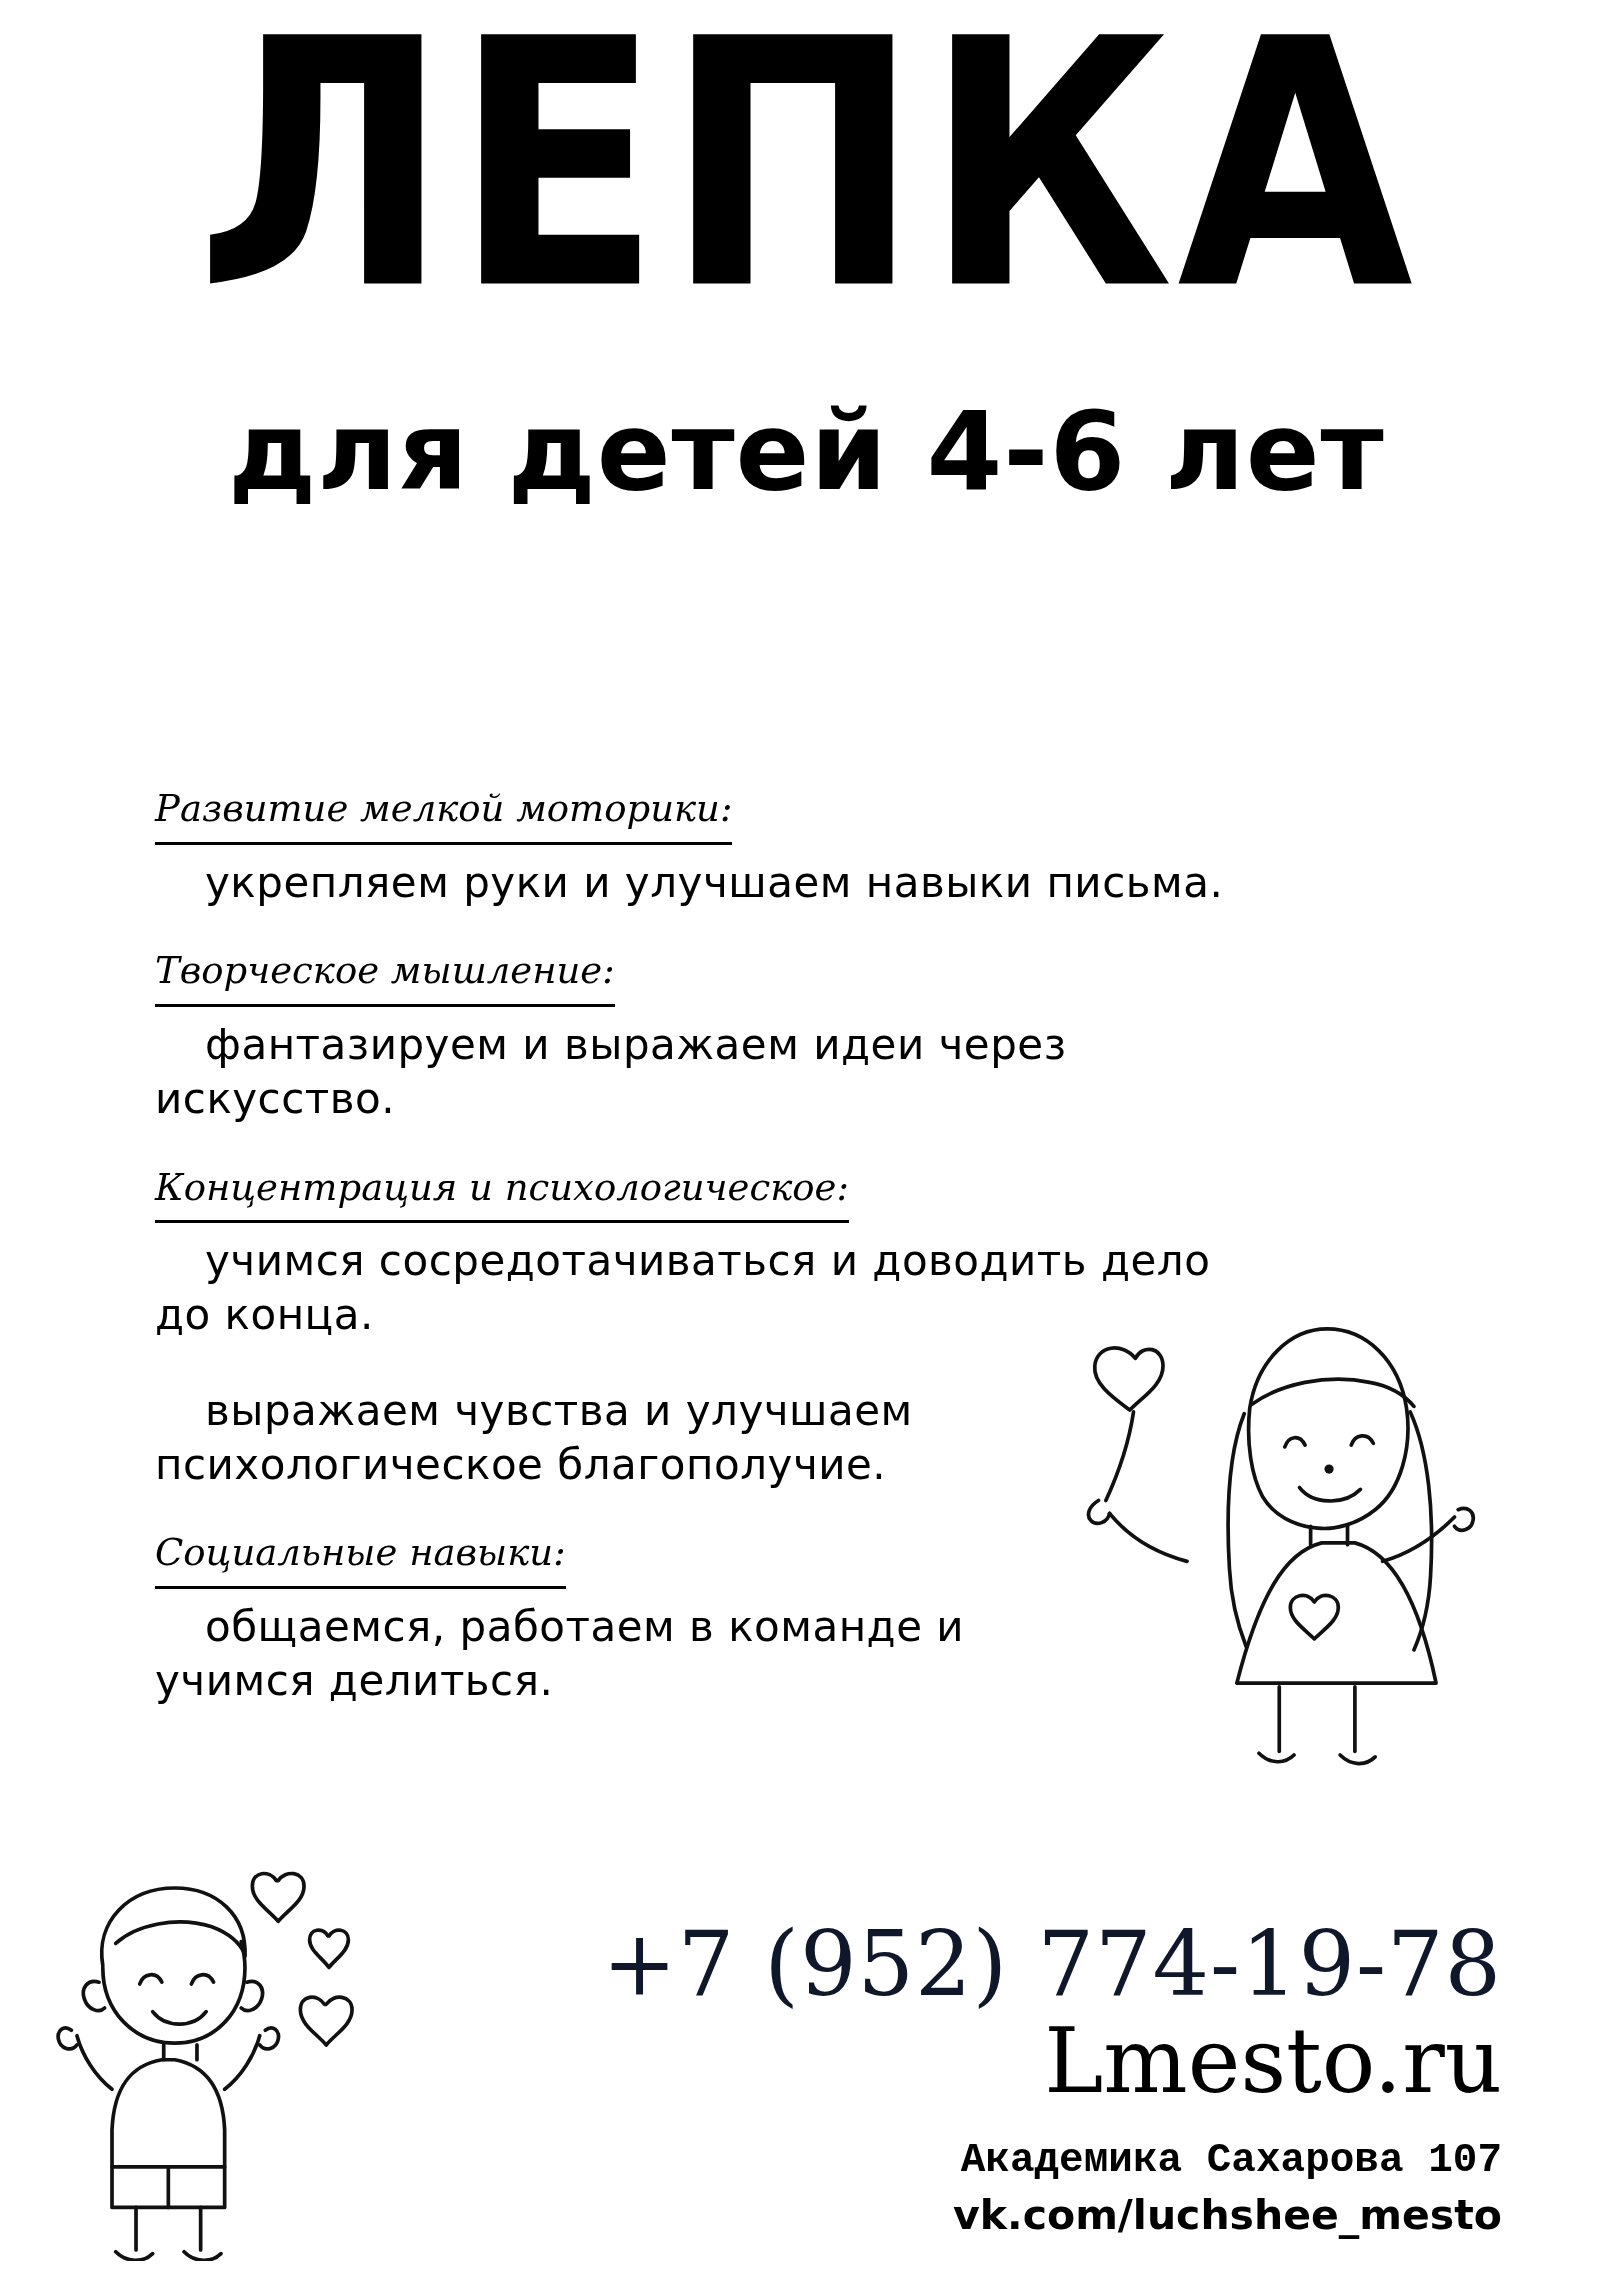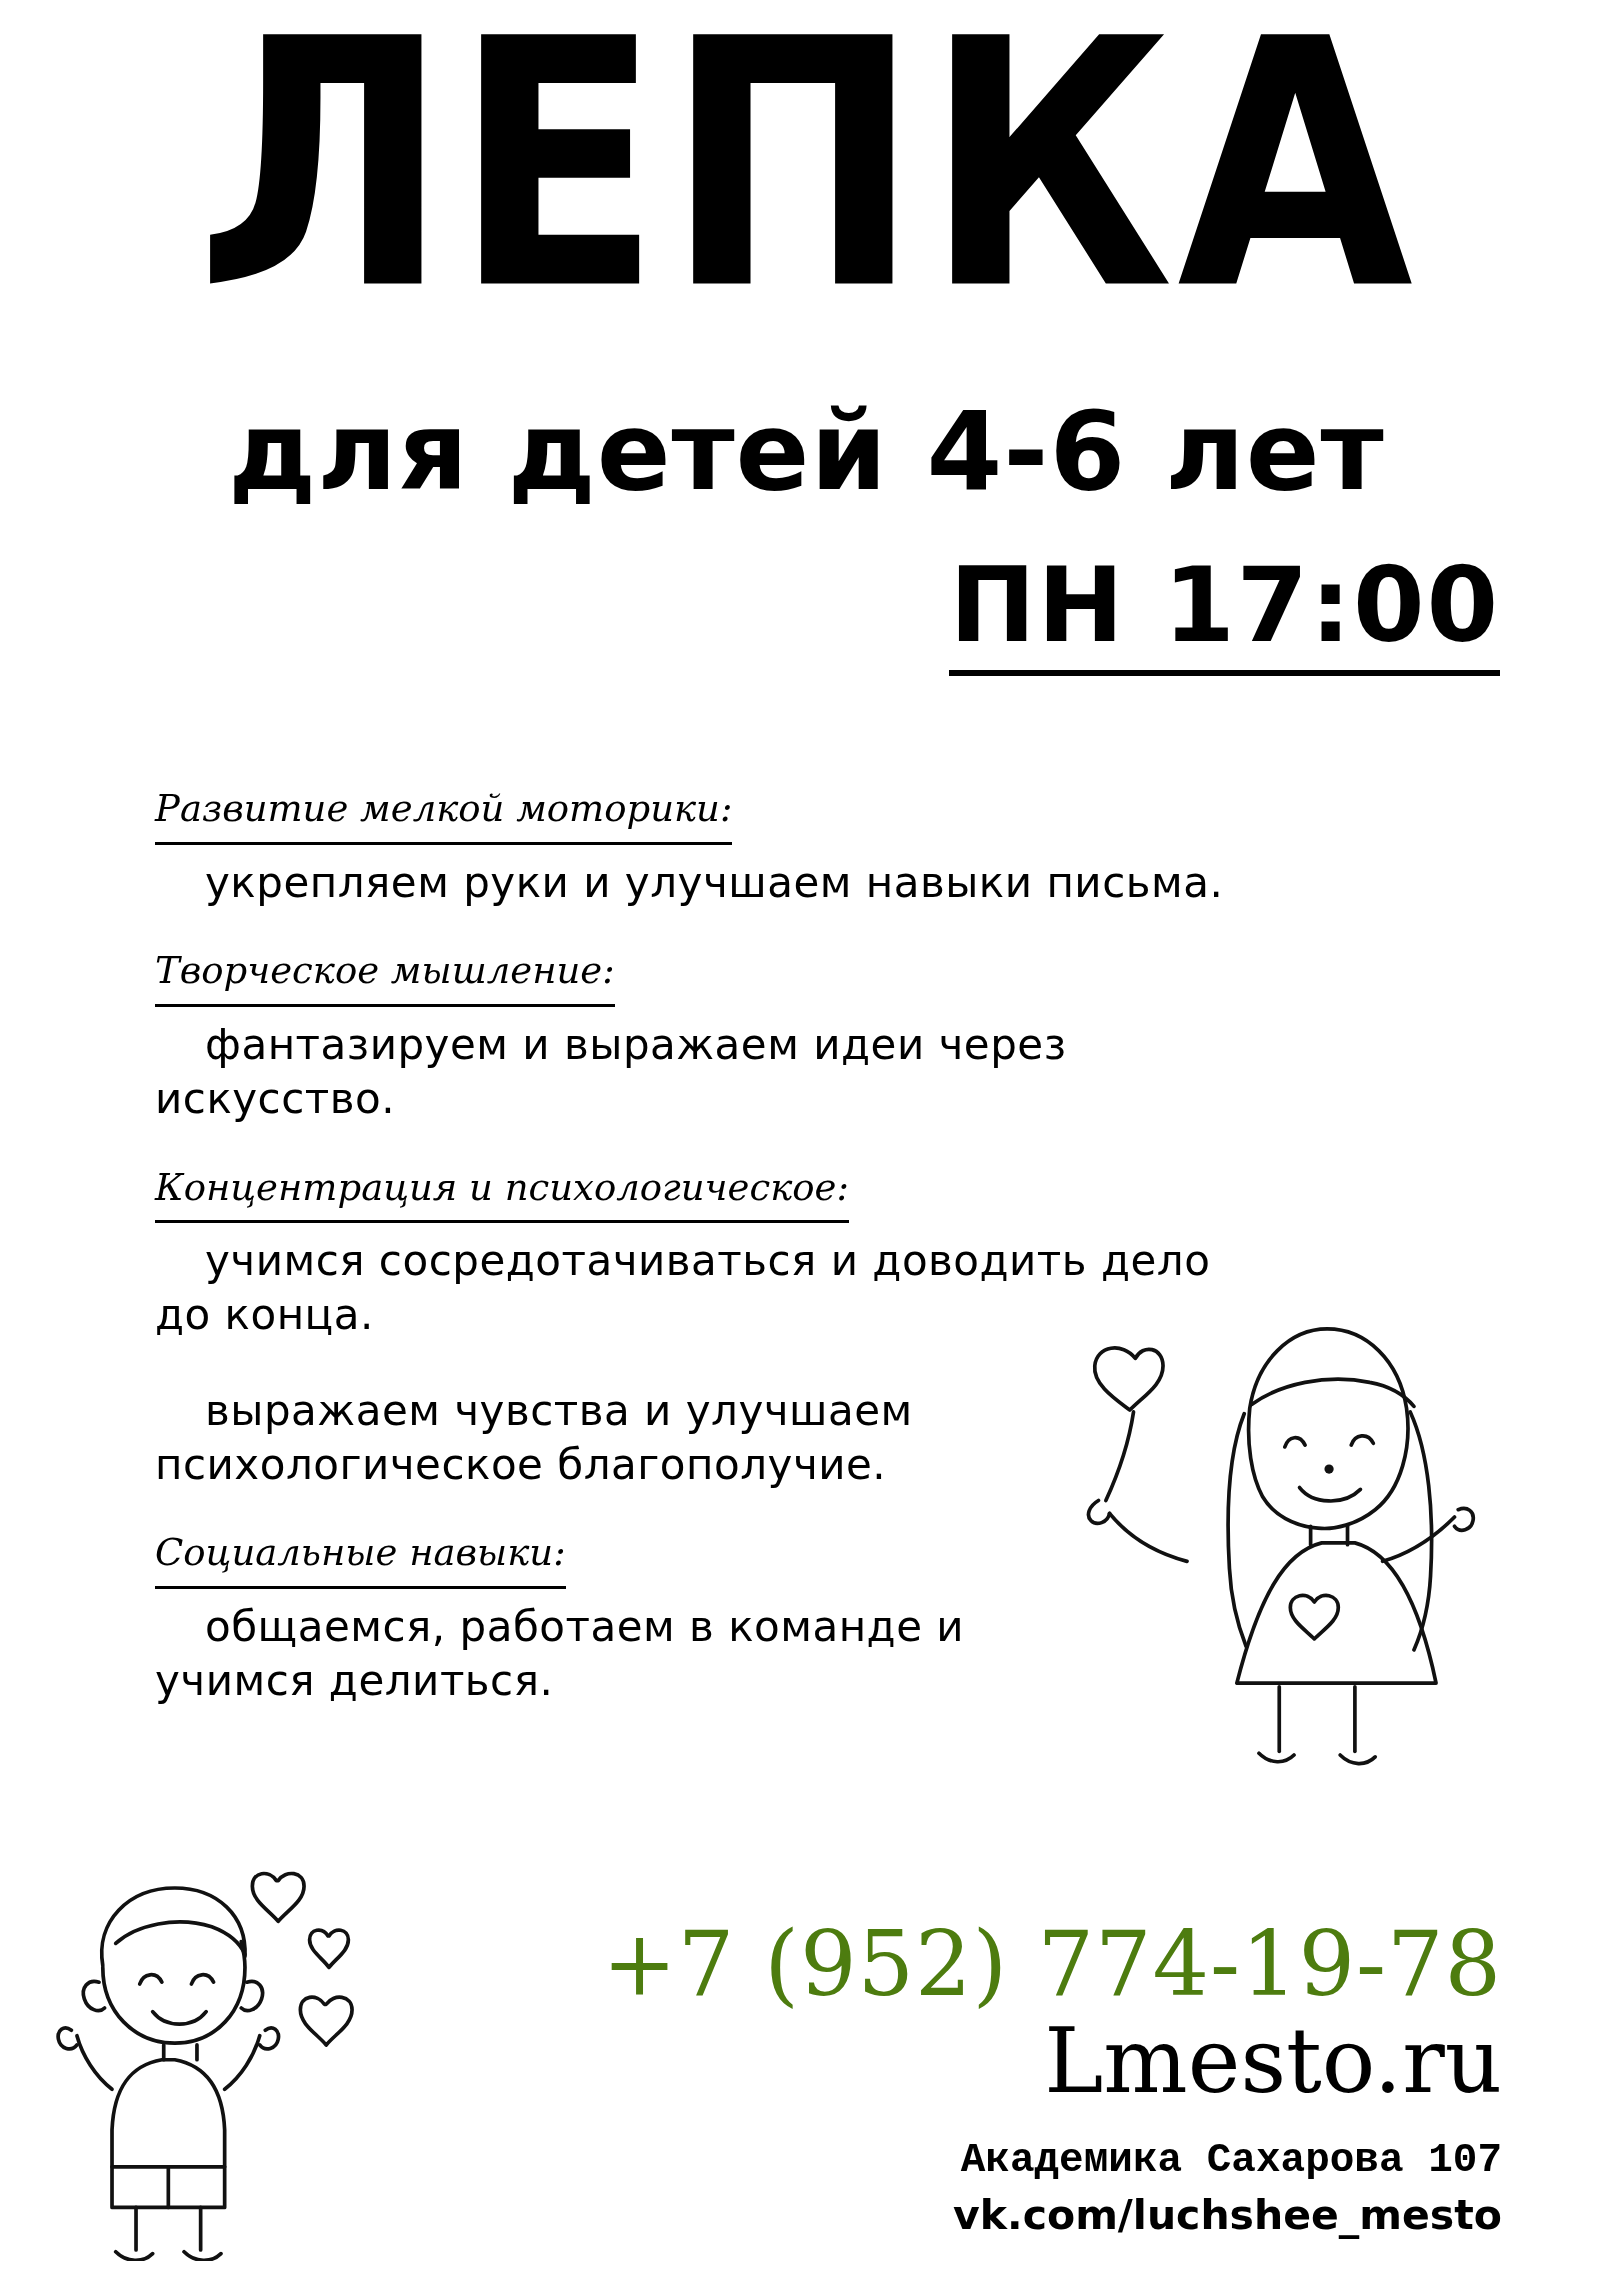--- a/index.html
+++ b/index.html
@@ -110,21 +110,21 @@
     position: absolute;
     right: 111px;
     bottom: 48px;
     text-align: right;
   }
   .phone {
     font-family: "DejaVu Serif", serif;
     font-size: 89px;
     line-height: 1.02;
     letter-spacing: 0.9px;
-    color: #4d7c0f;
+    color: #0f172a;
     white-space: nowrap;
   }
   .site {
     font-family: "DejaVu Serif", serif;
     font-size: 89px;
     line-height: 1.05;
     color: #000;
     margin-top: 5.5px;
   }
   .address {
@@ -163,23 +163,20 @@
 </style>
 </head>
 <body>
 
 <div class="poster">
 
   <div class="title-main">ЛЕПКА</div>
 
   <div class="title-sub">для детей 4-6 лет</div>
 
-  <div class="title-time-wrap">
-    <div class="title-time">ПН 17:00</div>
-  </div>
 
   <div class="benefits">
 
     <div class="benefit">
       <div class="benefit-head">Развитие мелкой моторики:</div>
       <div class="benefit-text w-mid">укрепляем руки и улучшаем навыки письма.</div>
     </div>
 
     <div class="benefit">
       <div class="benefit-head">Творческое мышление:</div>

